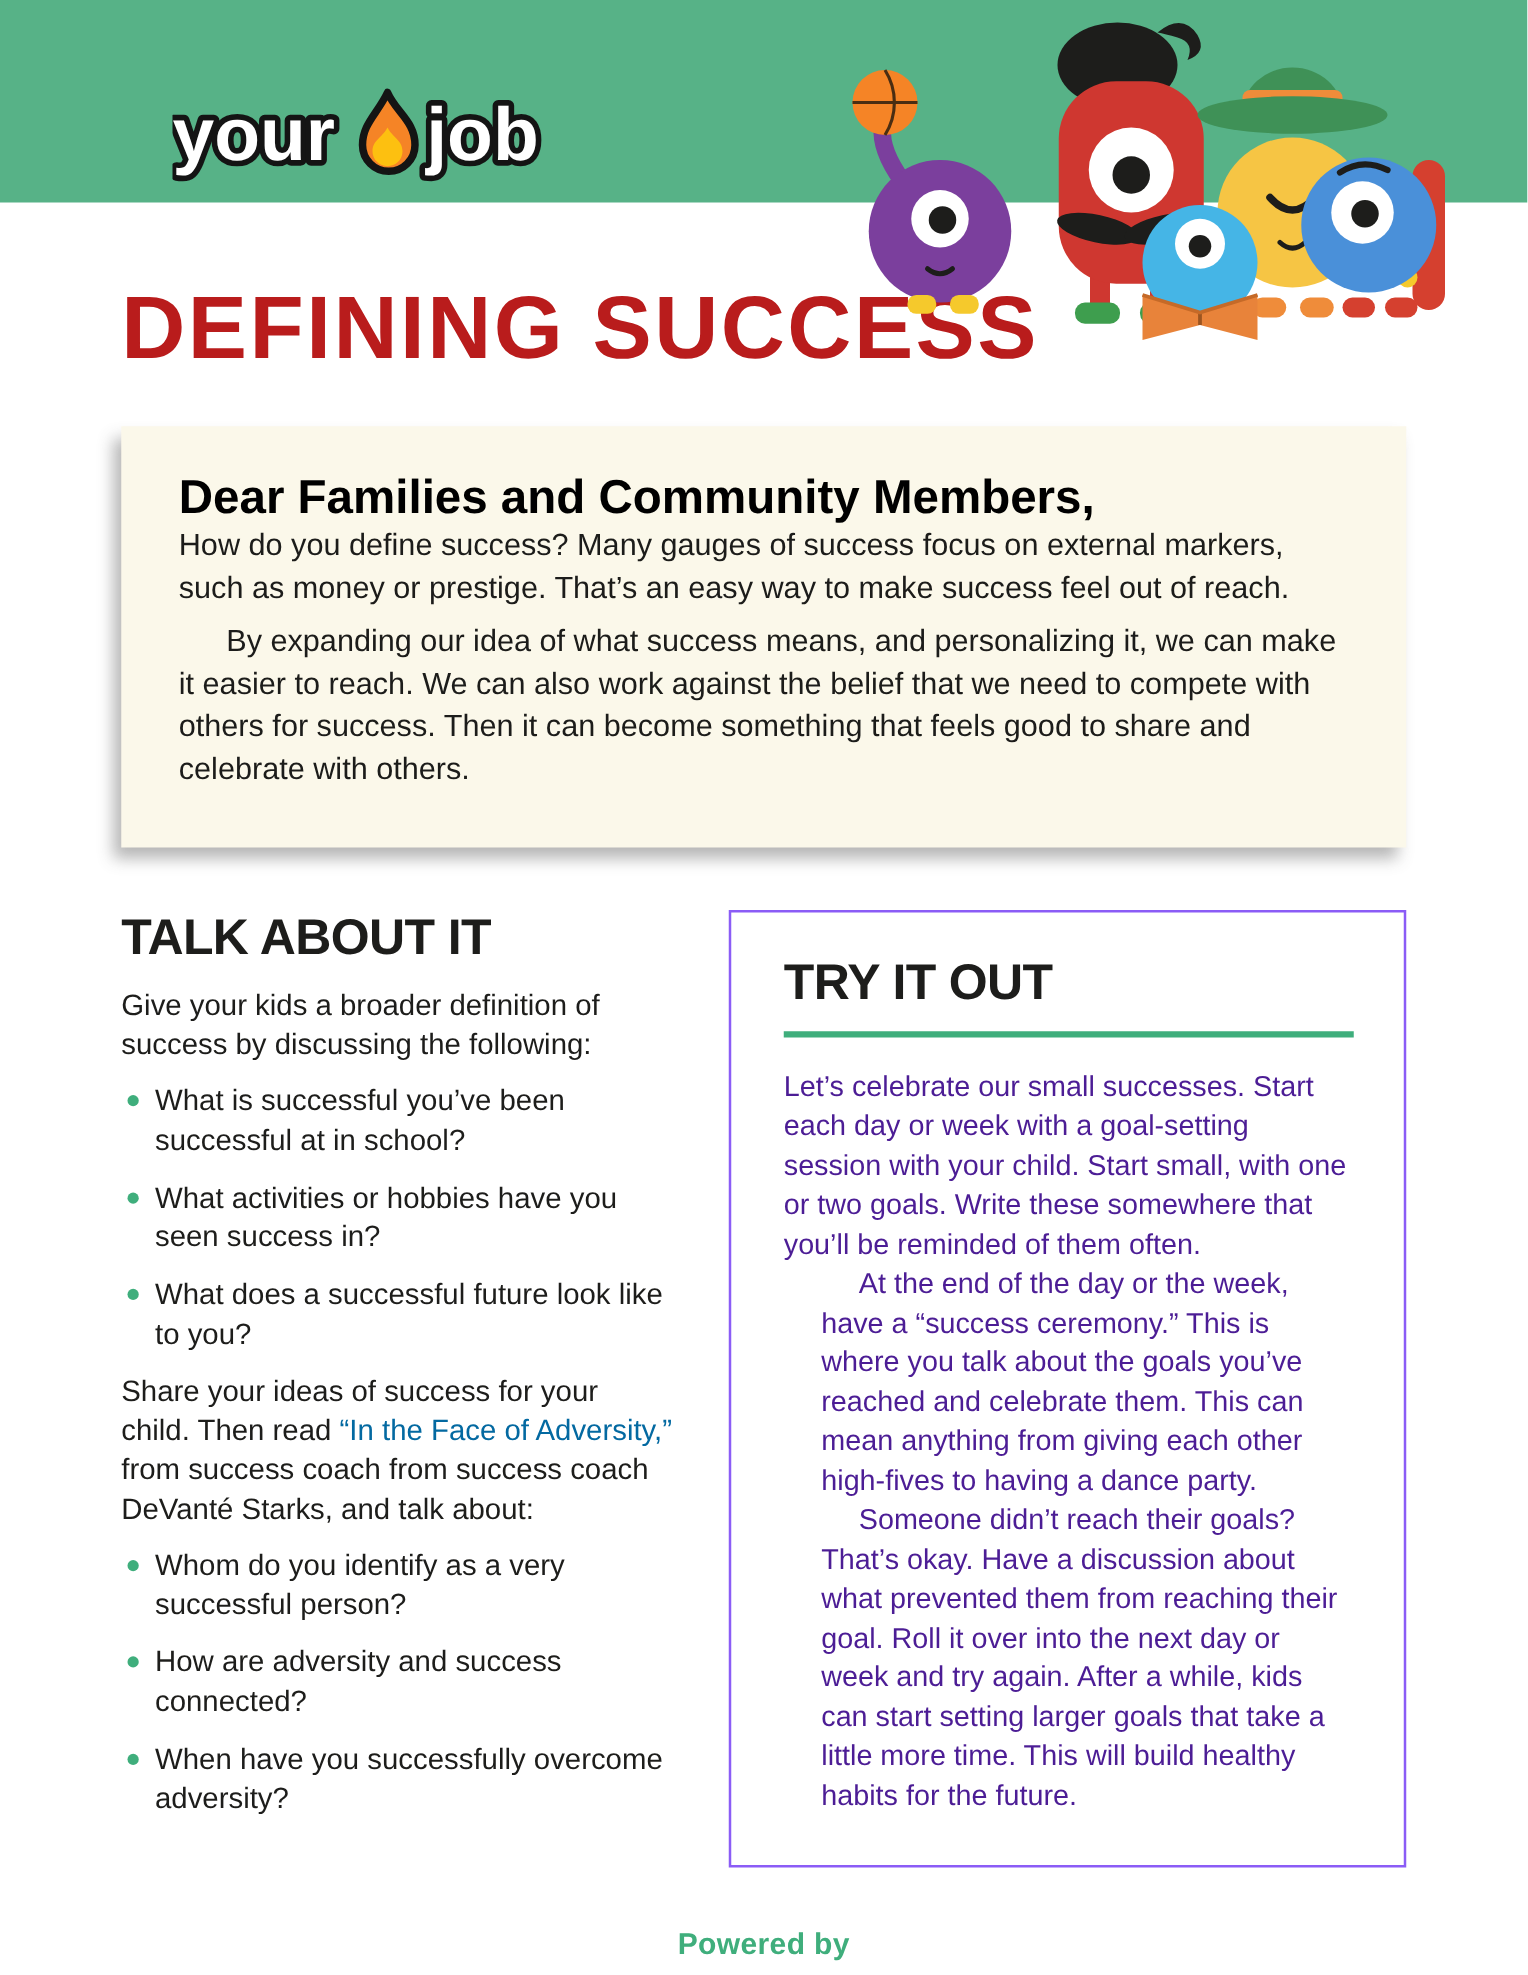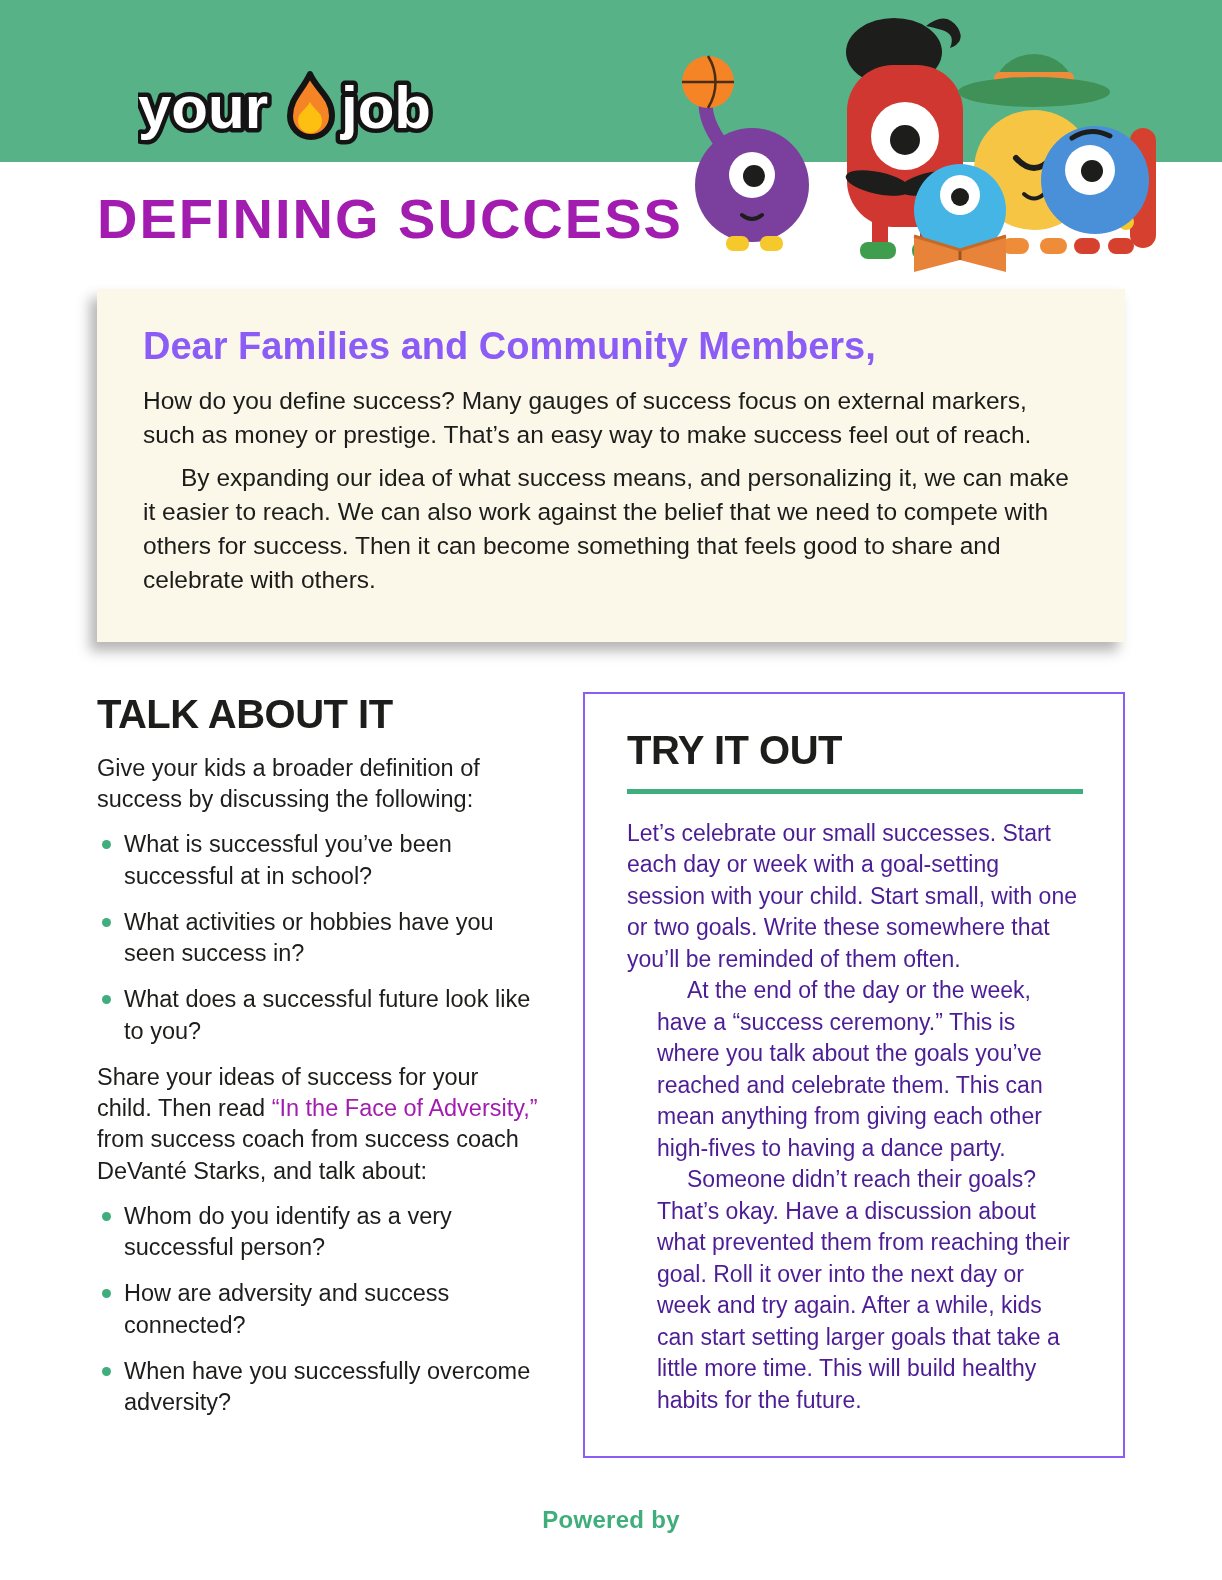--- a/index.html
+++ b/index.html
@@ -37,39 +37,38 @@
     right: 60px;
     top: 10px;
     width: 480px;
     height: 268px;
     overflow: visible;
     z-index: 2;
   }
 
   
   .page-title {
-    margin: 24px 0 0 97px;
-    font-size: 56px;
+    margin: 60px 0 0 97px;
+    font-size: 71px;
     font-weight: bold;
     letter-spacing: 2px;
-    color: #a21caf;
+    color: #b91c1c;
   }
 
   
   .letter-box {
     margin: 38px 97px 0 97px;
     background: #fbf8ea;
     padding: 36px 46px 44px 46px;
     box-shadow: -7px 9px 12px rgba(90,90,90,0.45);
   }
   .letter-heading {
     font-size: 38px;
     font-weight: bold;
-    margin-bottom: 16px;
-    color: #8b5cf6;
+    color: #000000;
   }
   .letter-box p {
     font-size: 24.5px;
     line-height: 1.4;
     margin-bottom: 8px;
     color: #1c1c1a;
   }
   .letter-box p.indent { text-indent: 38px; margin-bottom: 0; }
 
   
@@ -102,21 +101,21 @@
     content: "";
     position: absolute;
     left: 5px;
     top: 11px;
     width: 9px;
     height: 9px;
     border-radius: 50%;
     background: #3fae7c;
   }
   .share-para { margin: 10px 0 12px 0; }
-  .green-link { color: #a21caf; text-decoration: none; cursor: pointer; }
+  .green-link { color: #0369a1; text-decoration: none; cursor: pointer; }
 
   
   .try-box {
     flex: 1;
     border: 2px solid #8b5cf6;
     background: #ffffff;
     padding: 34px 40px 40px 42px;
   }
   .try-underline {
     height: 5px;

